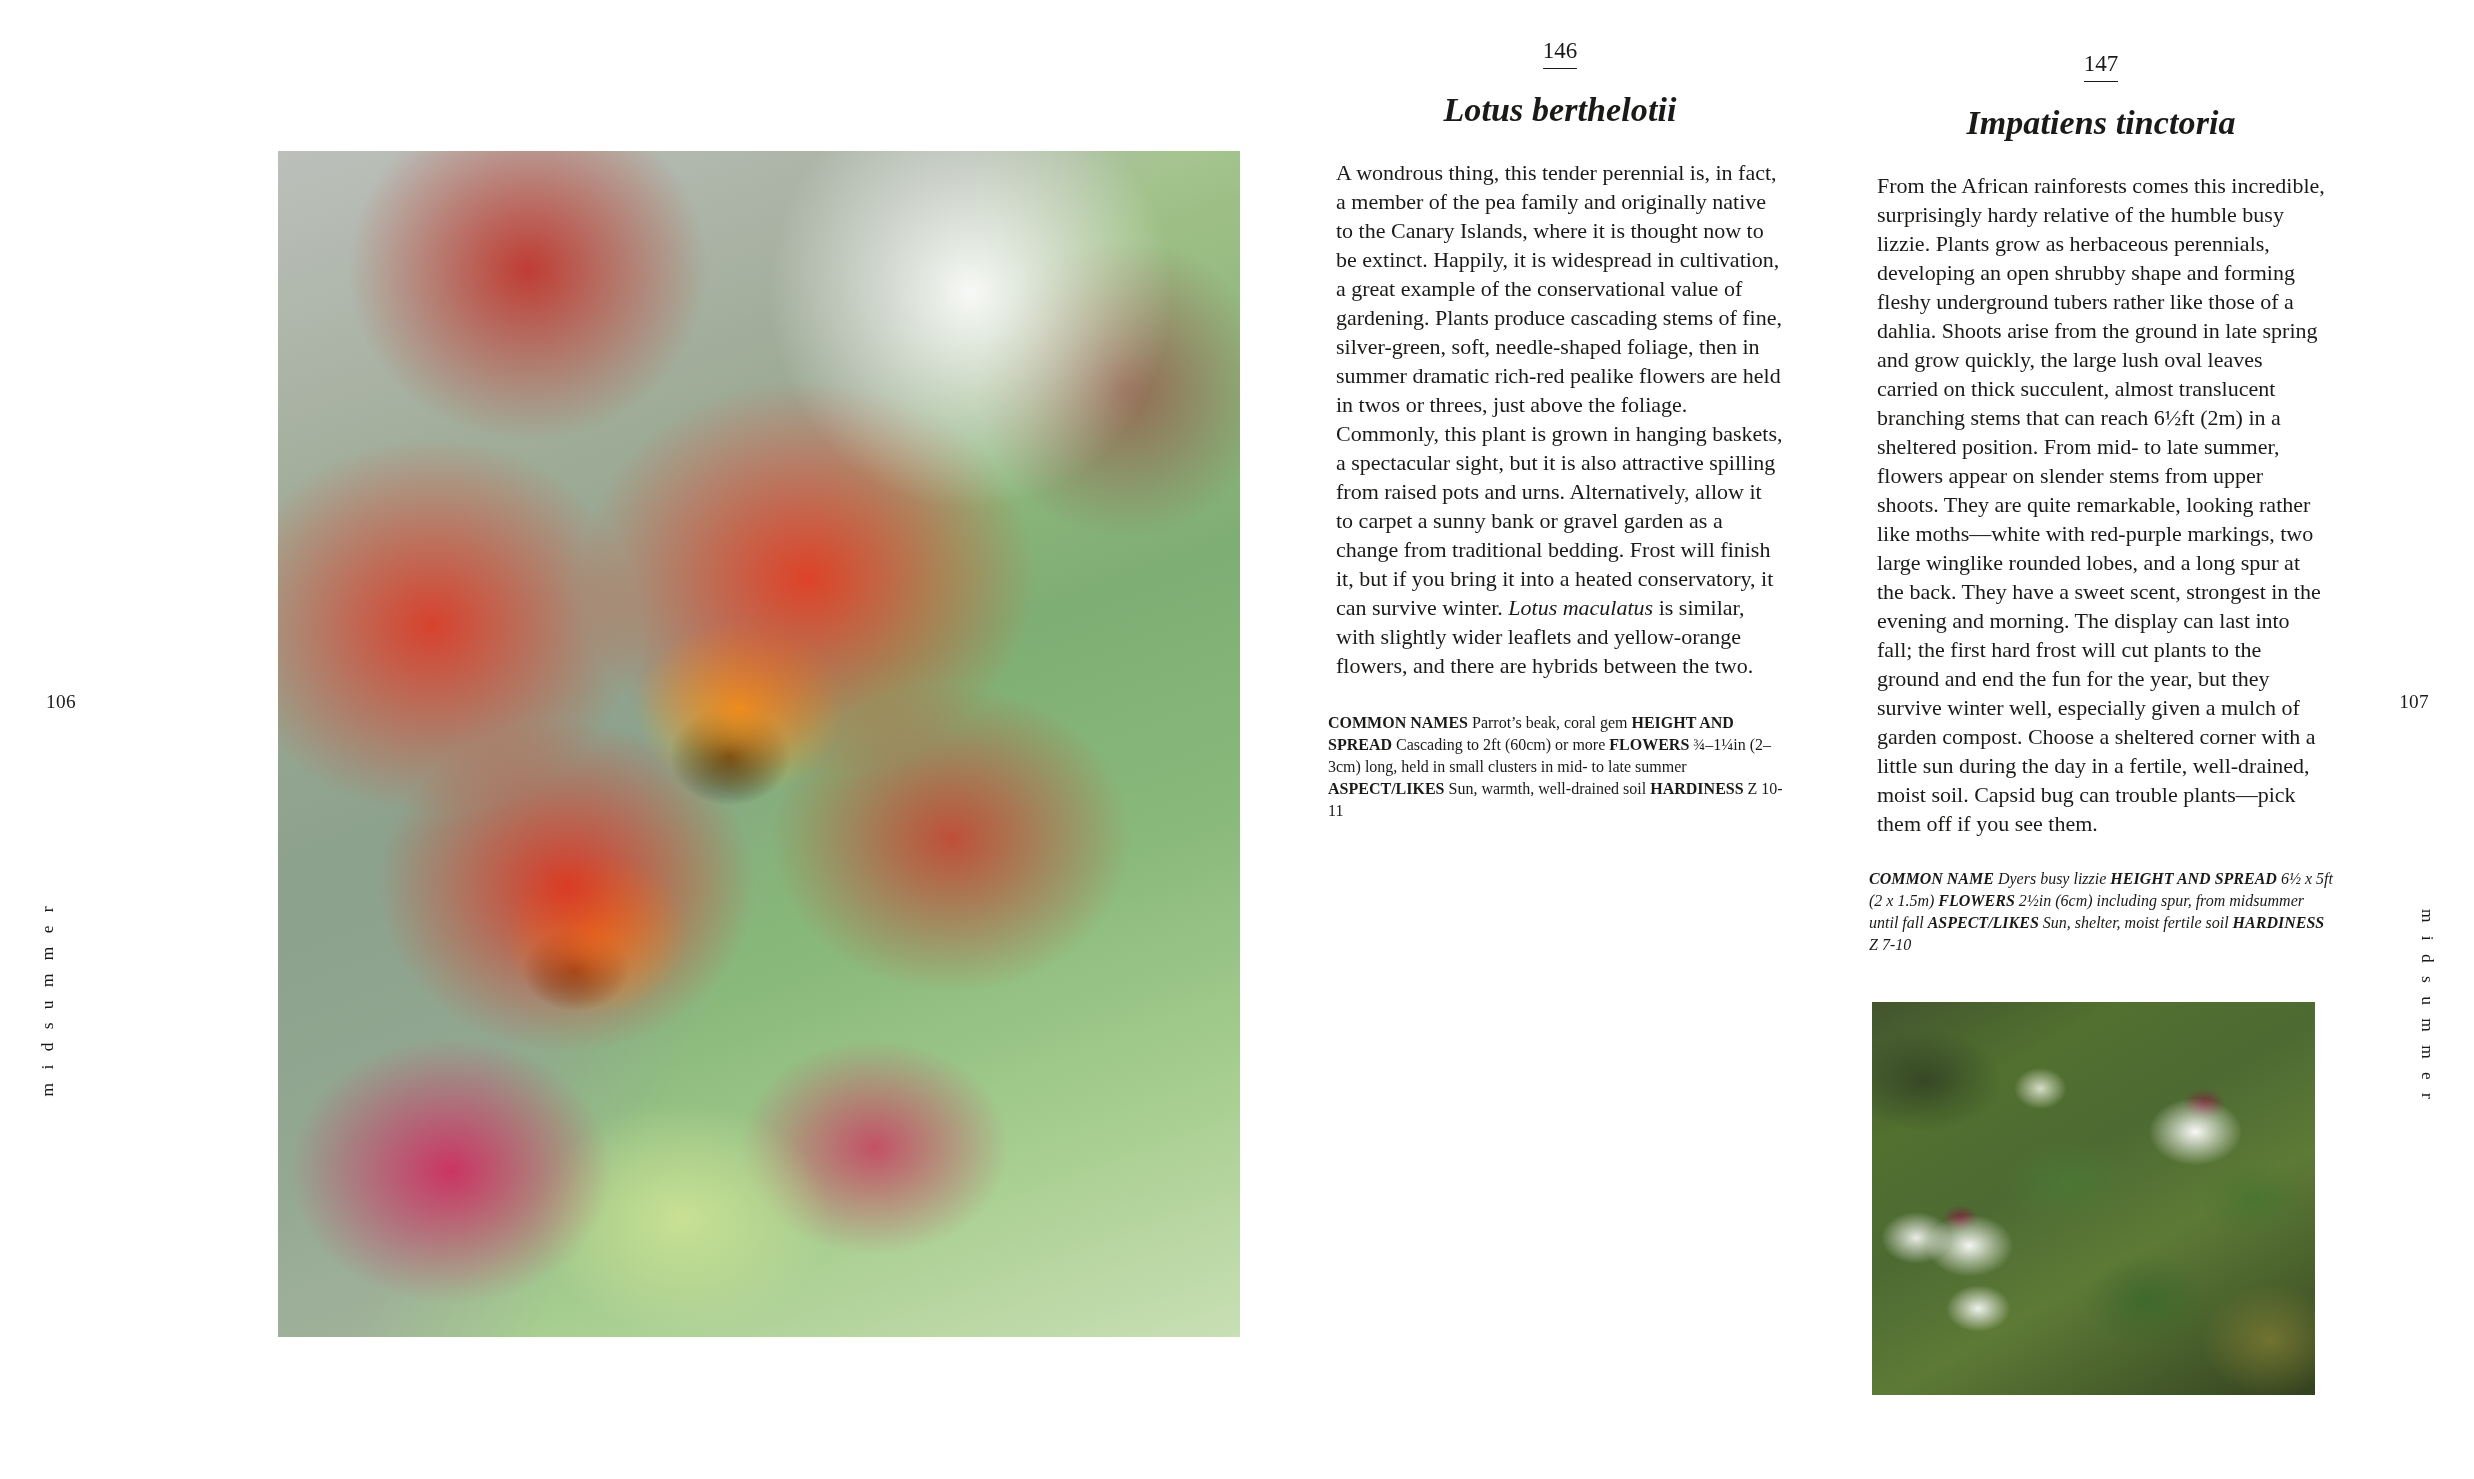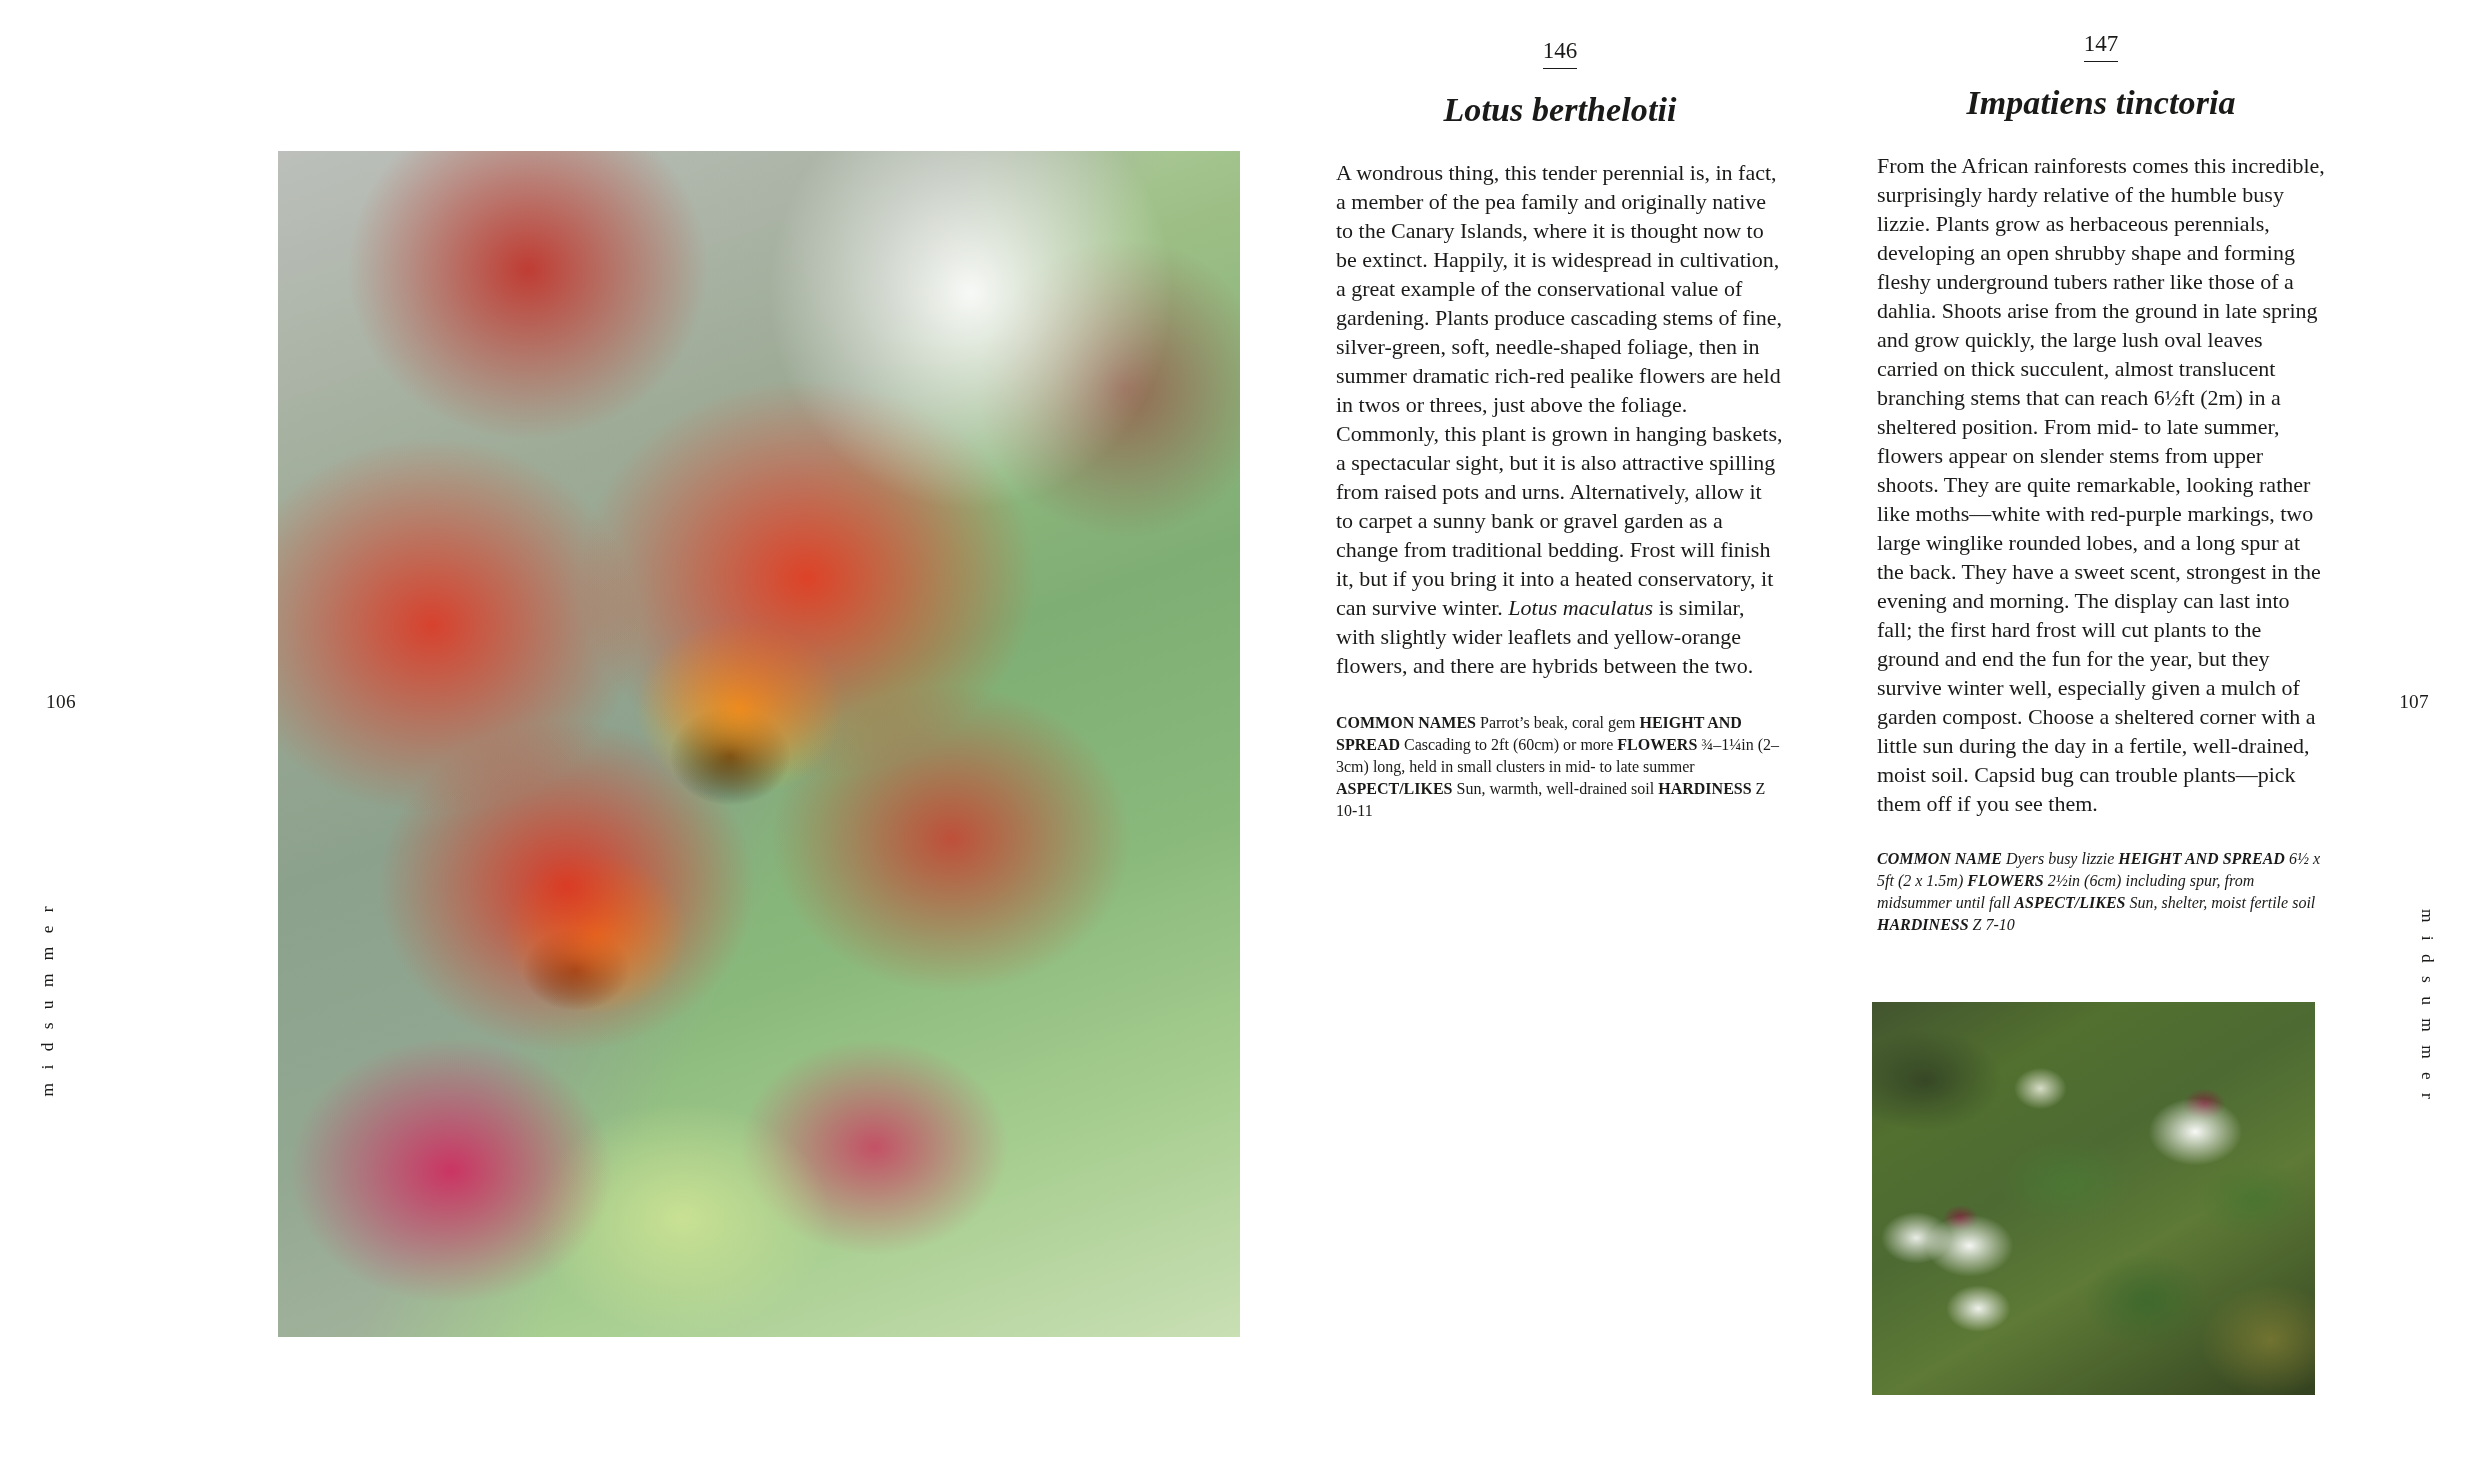--- a/index.html
+++ b/index.html
@@ -83,21 +83,21 @@
       radial-gradient(ellipse 20% 17% at 62% 76%, rgba(58,104,44,0.80) 0%, rgba(58,104,44,0) 70%),
       radial-gradient(ellipse 18% 14% at 86% 50%, rgba(68,116,48,0.70) 0%, rgba(68,116,48,0) 70%),
       radial-gradient(ellipse 24% 18% at 12% 20%, rgba(44,58,34,0.72) 0%, rgba(44,58,34,0) 72%),
       radial-gradient(ellipse 22% 20% at 90% 86%, rgba(152,140,56,0.55) 0%, rgba(152,140,56,0) 72%),
       linear-gradient(150deg, #42542f 0%, #52702f 22%, #4d6a33 42%, #5e7a36 62%, #49602c 80%, #33411f 100%);
   }
 
   
   .col { position: absolute; width: 464px; }
   .col-left  { left: 1328px; top: 39px; font-family: Liberation Serif, serif; }
-  .col-right { left: 1869px; top: 32px; }
+  .col-right { left: 1869px; top: 52px; }
 
   .entry-number {
     text-align: center;
     font-size: 23px;
     line-height: 1;
     margin: 0 0 30px 0;
   }
   .entry-number span {
     border-bottom: 1.9px solid #1a1a18;
     padding-bottom: 4.5px;
@@ -118,21 +118,21 @@
     line-height: 29px;
     margin: 8px;
     text-align: left;
     hyphens: none;
   }
   .body-text em { font-style: italic; }
 
   .meta {
     font-size: 16px;
     line-height: 22px;
-    margin: 8px;
+    margin: 0;
   }
   .meta-left  { margin-top: 32px; }
   .meta-right { margin-top: 30px; font-style: italic; }
   .meta b { font-weight: bold; }
 </style>
 </head>
 <body>
 
 <div class="spread">
 

